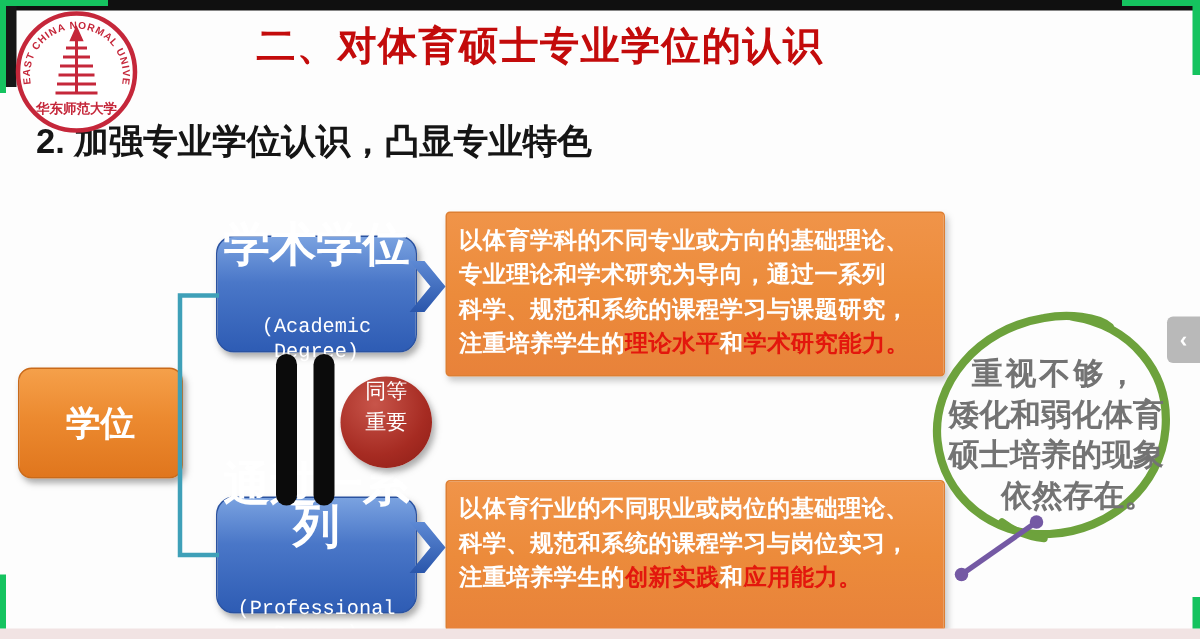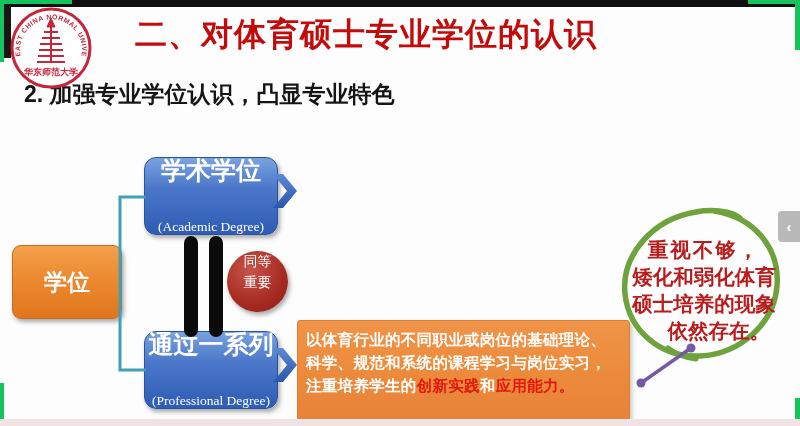--- a/index.html
+++ b/index.html
@@ -7,34 +7,34 @@
          font-family:"Liberation Sans",sans-serif;}
   
   .topbar{position:absolute;left:0;top:0;width:800px;height:7px;background:#101010;z-index:40;}
   .leftdark{position:absolute;left:3px;top:0;width:8px;height:58px;background:#161616;z-index:41;}
   .gmark{position:absolute;background:#15c35f;z-index:50;}
   .bottomstrip{position:absolute;left:0;top:419px;width:800px;height:7px;background:#f1e3e3;z-index:39;}
   
   #logo{position:absolute;left:8px;top:4px;z-index:45;}
   
   #title{position:absolute;left:135px;top:13px;width:450px;text-align:center;
-         font-size:32px;font-weight:bold;color:#c30b0b;letter-spacing:1px;white-space:nowrap;}
+         font-size:26px;font-weight:bold;color:#c30b0b;letter-spacing:1px;white-space:nowrap;}
   #subtitle{position:absolute;left:24px;top:79px;font-size:23px;font-weight:bold;color:#151515;white-space:nowrap;}
   
   .rootbox{position:absolute;left:12px;top:245px;width:108px;height:72px;border-radius:9px;
            background:linear-gradient(180deg,#f5a04a 0%,#ec8a30 45%,#e0761d 100%);
            border:1px solid #c96a1a;box-shadow:2px 3px 4px rgba(90,90,90,.5);
            color:#fff;font-weight:bold;font-size:23px;line-height:30px;text-align:center;
            display:flex;flex-direction:column;justify-content:center;}
   .bluebox{position:absolute;width:132px;height:76px;border-radius:12px;
            background:linear-gradient(180deg,#7aa2e0 0%,#4a77c8 40%,#2e5cb4 100%);
            border:1px solid #2a52a0;box-shadow:2px 3px 4px rgba(90,90,90,.5);
            color:#fff;text-align:center;display:flex;flex-direction:column;justify-content:center;}
-  .bluebox .cn{font-family:"Liberation Serif",serif;font-weight:bold;font-size:25px;line-height:28px;}
-  .bluebox .en{font-family:Liberation Serif, serif;font-size:13.5px;line-height:17px;margin-top:33px;}
+  .bluebox .cn{font-family:"Liberation Serif",serif;font-weight:bold;font-size:31px;line-height:28px;}
+  .bluebox .en{font-family:Liberation Mono, monospace;font-size:13.5px;line-height:17px;margin-top:33px;}
   #academic-box{left:144px;top:157px;}
   #professional-box{left:144px;top:331px;}
   .eqbar{position:absolute;width:14px;height:101px;top:236px;background:#0b0b0b;border-radius:7px;z-index:6;}
   #eqbar1{left:184px;} #eqbar2{left:209px;}
   .badge{position:absolute;left:227px;top:251px;width:61px;height:61px;border-radius:50%;
          background:radial-gradient(circle at 38% 30%,#c8554a 0%,#a62b22 60%,#8c1d16 100%);
          box-shadow:2px 3px 4px rgba(90,90,90,.5);z-index:7;
          color:#fff;font-family:"Liberation Serif",serif;font-weight:normal;font-size:14px;line-height:21px;
          text-align:center;display:flex;flex-direction:column;justify-content:flex-start;}
   .descbox{position:absolute;left:297px;width:333px;background:linear-gradient(180deg,#f09449 0%,#ec8b3b 50%,#e8823a 100%);
@@ -42,21 +42,21 @@
            color:#fff;font-weight:bold;font-size:15.5px;letter-spacing:.3px;
            padding:7px 0 0 8px;box-sizing:border-box;}
   #academic-desc{top:141px;height:110px;}
   #professional-desc{top:320px;height:101px;}
   .rich-line{white-space:nowrap;line-height:23px;}
   .red-em{color:#e3170d;}
   .svgabs{position:absolute;z-index:8;}
   
   #annotation-text{position:absolute;left:630px;top:237px;width:148px;z-index:10;
                    font-family:"Liberation Serif",serif;font-weight:bold;font-size:20.5px;line-height:27px;
-                   color:#b91c1c;text-align:center;}
+                   color:#737373;text-align:center;}
   #annotation-text div:first-child{letter-spacing:2px;}
   #annotation-text div:last-child{text-align:right;padding-right:8px;}
   
   #side-toggle{position:absolute;left:778px;top:211px;width:22px;height:31px;background:#b9b9b9;
                border-radius:4px 0 0 4px;z-index:30;color:#fff;font-size:15px;font-weight:bold;
                display:flex;align-items:center;justify-content:center;cursor:pointer;}
 </style>
 </head>
 <body>
 
@@ -137,20 +137,26 @@
   <svg class="svgabs" style="left:272px;top:346px;" width="26" height="38">
     <defs>
         <linearGradient id="ag2" x1="0" y1="0" x2="0" y2="1">
       <stop offset="0" stop-color="#5d89d4"></stop>
           <stop offset="1" stop-color="#2a56ab"></stop>
         </linearGradient>
       </defs>
     <polygon points="1,2 11,2 25,19 11,36 1,36 15,19" fill="url(#ag2)"></polygon>
   </svg>
 
+  <div class="descbox" id="academic-desc">
+      <div class="rich-line"><span>以体育学科的不同专业或方向的基础理论、</span></div>
+      <div class="rich-line"><span>专业理论和学术研究为导向，通过一系列</span></div>
+      <div class="rich-line"><span>科学、规范和系统的课程学习与课题研究，</span></div>
+      <div class="rich-line"><span>注重培养学生的</span><span class="red-em">理论水平</span><span>和</span><span class="red-em">学术研究能力</span><span class="red-em">。</span></div>
+    </div>
   <div class="descbox" id="professional-desc">
       <div class="rich-line"><span>以体育行业的不同职业或岗位的基础理论、</span></div>
       <div class="rich-line"><span>科学、规范和系统的课程学习与岗位实习，</span></div>
       <div class="rich-line"><span>注重培养学生的</span><span class="red-em">创新实践</span><span>和</span><span class="red-em">应用能力</span><span class="red-em">。</span></div>
     </div>
 
   <svg class="svgabs" style="left:616px;top:202px;" width="176" height="168">
     <path d="M 98,9 C 138,15 164,46 161,84 C 158,122 124,152 84,154
              C 45,156 13,129 9,92 C 5,54 36,17 80,10 C 96,7 116,9 124,16" fill="none" stroke="#6da23c" stroke-width="5.5" stroke-linecap="round"></path>
     <path d="M 52,146 C 60,152 70,156 80,157" fill="none" stroke="#6da23c" stroke-width="5" stroke-linecap="round"></path>

